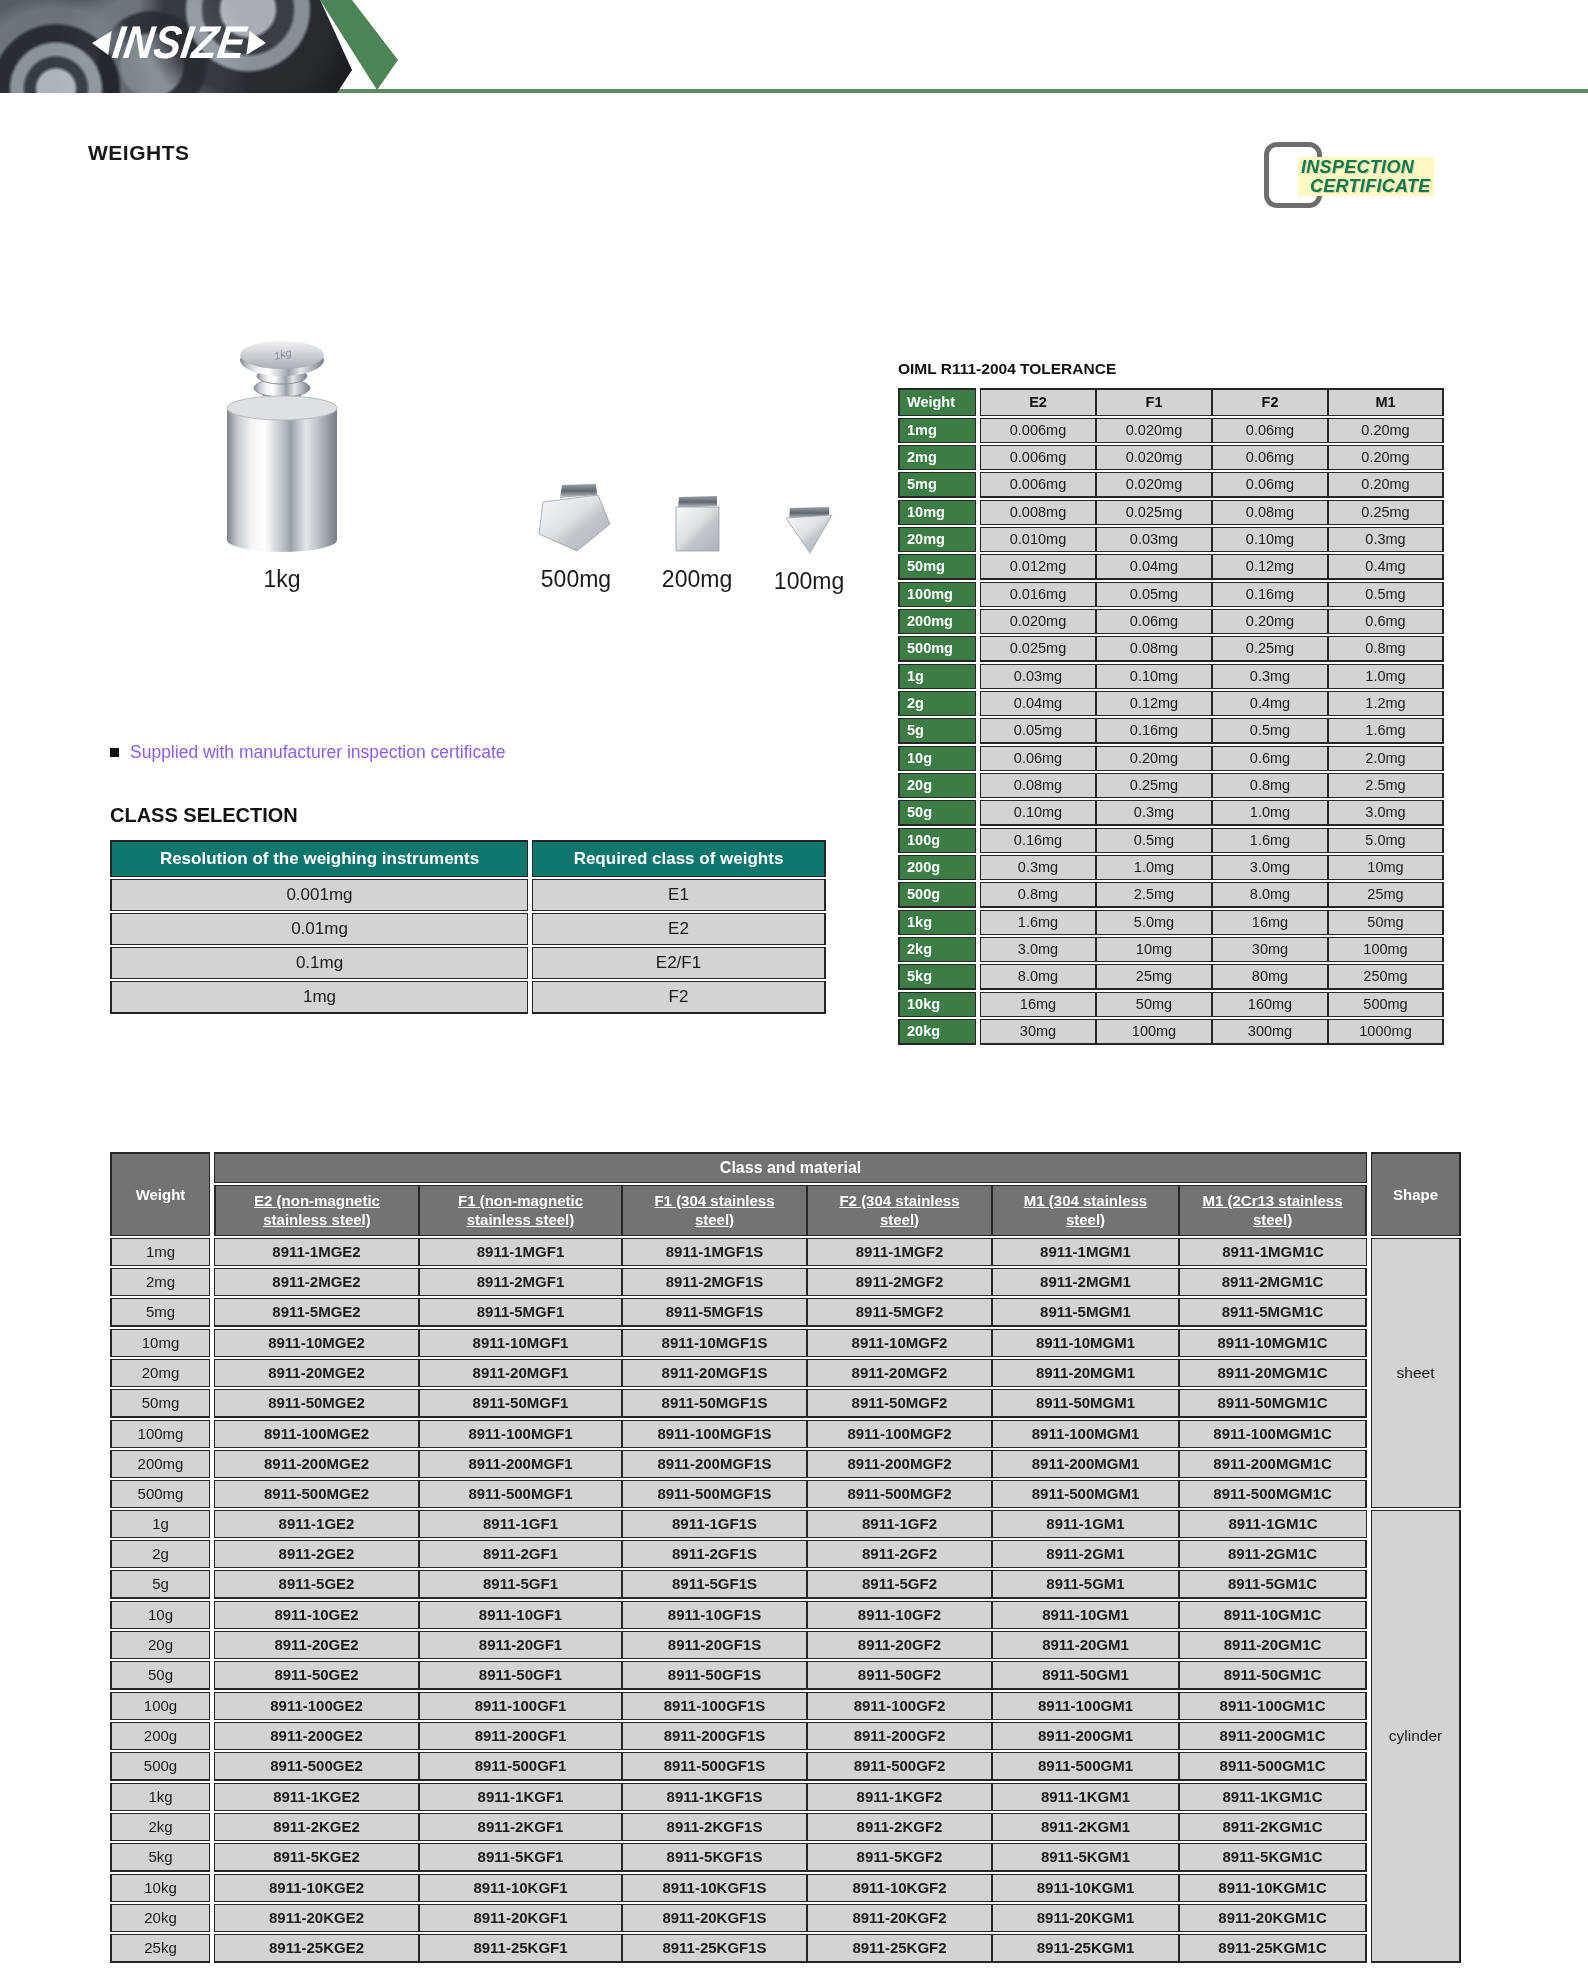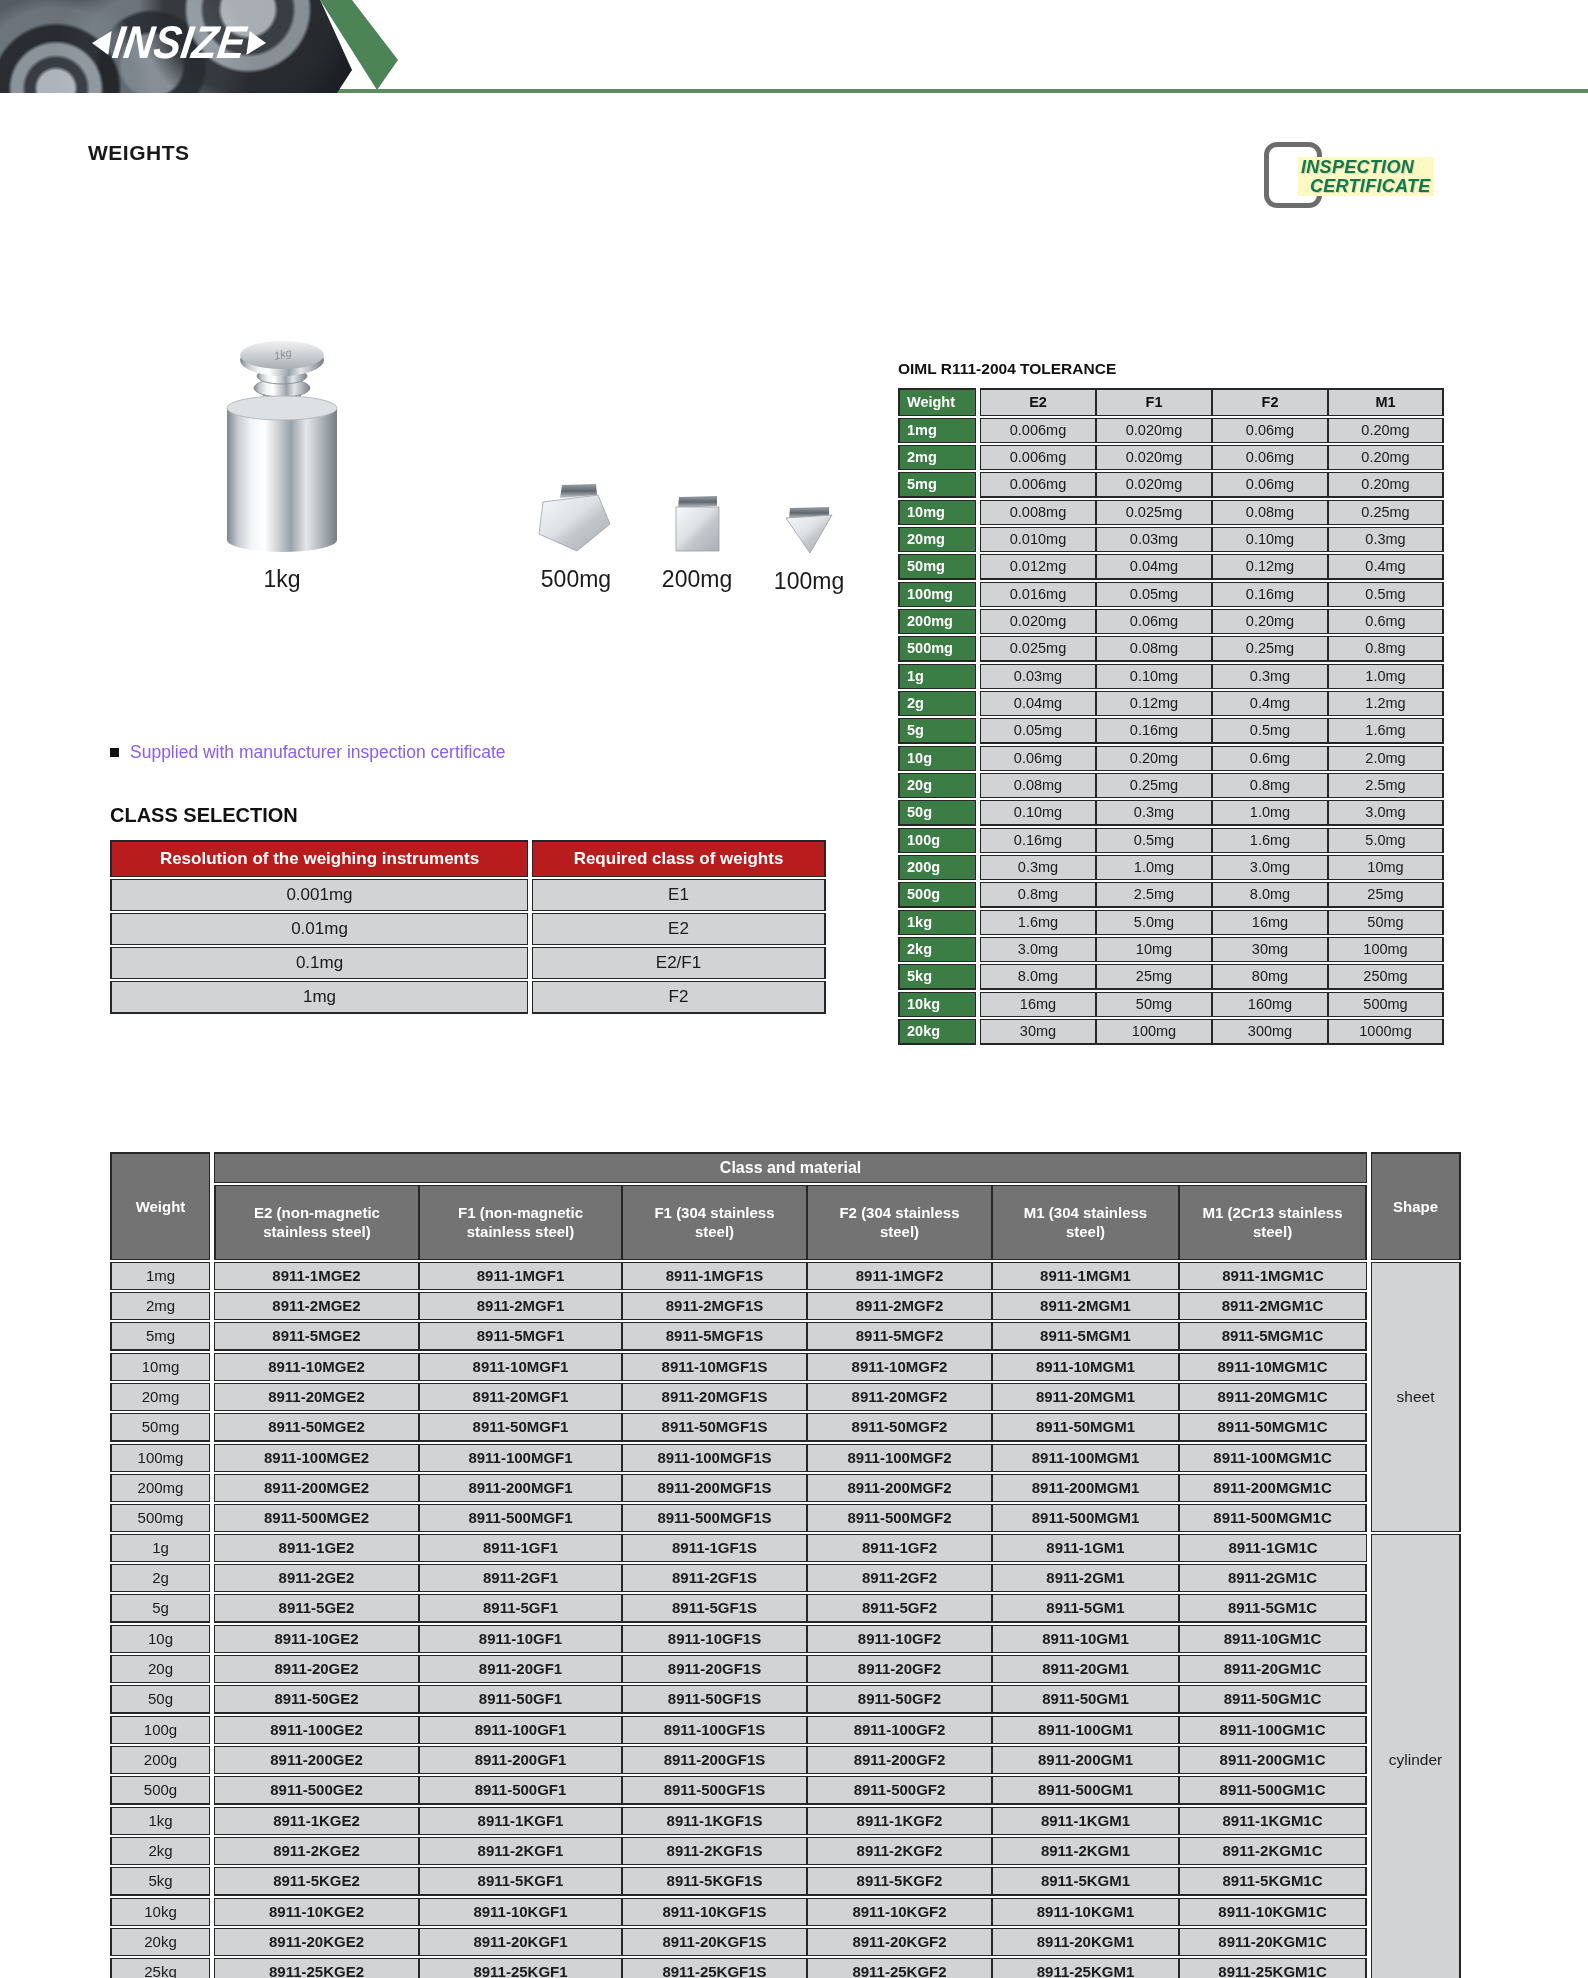--- a/index.html
+++ b/index.html
@@ -66,28 +66,28 @@
   .tol-title{position:absolute;left:898px;top:360px;font-size:15.5px;font-weight:bold;color:#111;}
   #tol-table{position:absolute;left:898px;top:386px;width:546px;font-size:14.5px;}
   #tol-table th.w{background:#3c7d45;color:#fff;font-weight:bold;text-align:left;padding-left:7px;height:23px;line-height:23px;}
   #tol-table th.hw{height:25px;line-height:25px;}
   #tol-table th.vh{background:#d2d3d5;color:#111;font-weight:bold;text-align:center;height:25px;line-height:25px;}
   #tol-table td.v{background:#d2d3d5;text-align:center;height:23px;line-height:23px;}
 
   
   .cs-title{position:absolute;left:110px;top:804px;font-size:20px;font-weight:bold;color:#111;}
   #cs-table{position:absolute;left:110px;top:838px;width:716px;font-size:17px;}
-  #cs-table th.csh{background:#b91c1c;color:#fff;font-weight:bold;text-align:center;height:34px;line-height:34px;}
+  #cs-table th.csh{background:#0f766e;color:#fff;font-weight:bold;text-align:center;height:34px;line-height:34px;}
   #cs-table td.csv{background:#d2d3d5;text-align:center;height:30px;line-height:30px;}
 
   
   #prod-table{position:absolute;left:110px;top:1150px;width:1351px;font-size:15px;}
   #prod-table th{background:#737373;color:#fff;font-weight:bold;text-align:center;}
   #prod-table th.grouph{height:28px;line-height:28px;font-size:16px;}
-  #prod-table th.colh{height:49px;line-height:1.25;padding:12px 16px;}
+  #prod-table th.colh{height:49px;line-height:1.25;padding:0 16px;text-decoration:underline;}
   #prod-table td.pw{background:#d2d3d5;text-align:center;height:26px;line-height:26px;}
   #prod-table td.pc{background:#d2d3d5;text-align:center;font-weight:bold;height:26px;line-height:26px;}
   #prod-table td.pshape{background:#d2d3d5;text-align:center;font-size:15.5px;}
 </style>
 </head>
 <body>
 
 <div class="page">
 
   <div class="banner">

